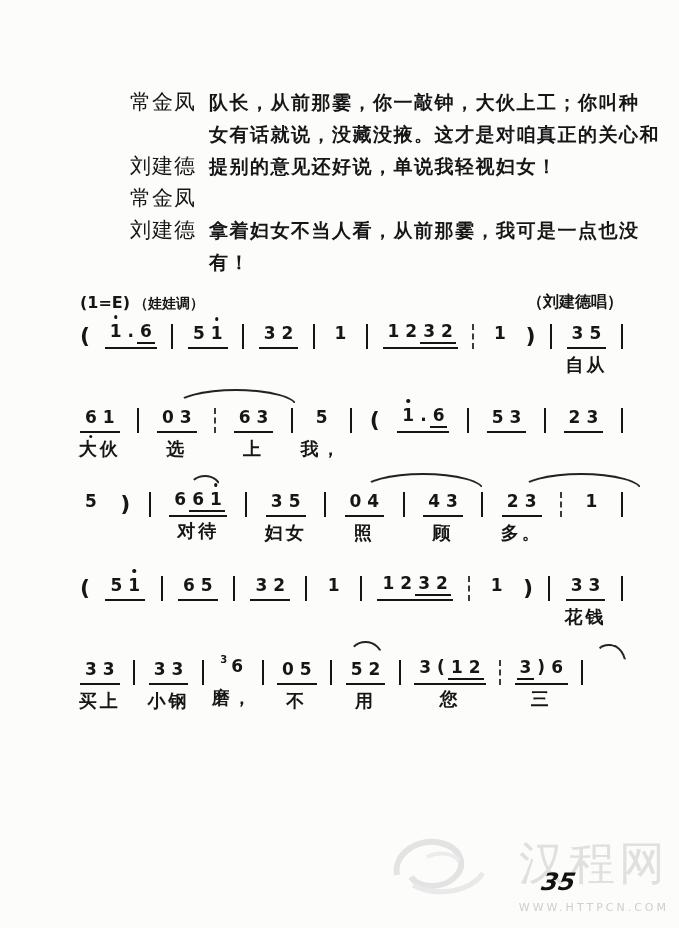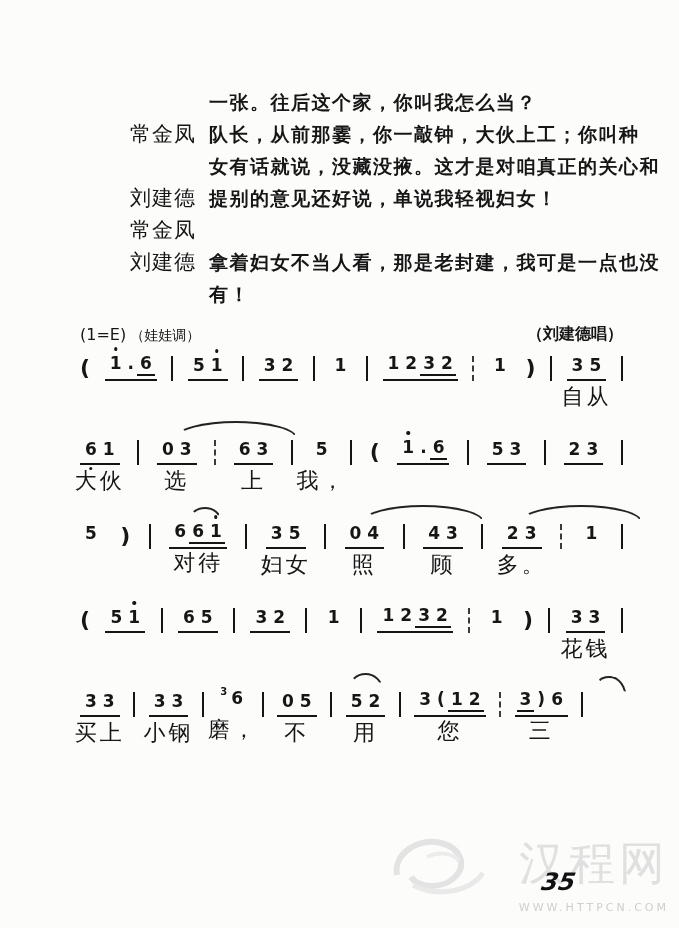--- a/index.html
+++ b/index.html
@@ -9,21 +9,21 @@
   }
   
   .dialogue{padding:86px 50px 0 86px;}
   .speech{display:flex;}
   .speaker{width:79px;flex:none;font-weight:normal;font-size:21px;line-height:32px;letter-spacing:1px;margin-left:44px;}
   .lines{flex:1;}
   .dline{font-size:19px;line-height:32px;letter-spacing:1.5px;font-weight:bold;white-space:nowrap;}
   
   .music{padding:14px 56px 0 80px;position:relative;z-index:1;}
   .score-header{display:flex;justify-content:space-between;align-items:flex-end;margin-bottom:6px;}
-  .score-header .left{font-size:16px;font-weight:normal;}
+  .score-header .left{font-size:16px;font-weight:bold;}
   .tune{font-size:14px;margin-left:4px;}
   .singer{font-size:16px;font-weight:bold;}
   .sys{display:flex;justify-content:space-between;align-items:flex-end;height:30px;margin-bottom:54px;position:relative;}
   .note{position:relative;display:inline-block;font-weight:bold;font-size:17px;line-height:22px;
         border-bottom:2px solid transparent;padding:0 2px 3px 2px;white-space:nowrap;}
   .note.u1{border-bottom-color:#151515;}
   .ch{position:relative;display:inline-block;padding:0 3px;}
   .ch.u2{border-bottom:2px solid #151515;}
   .ch.hi::before{content:"";position:absolute;width:3.5px;height:3.5px;background:#151515;border-radius:50%;
                  top:-5px;left:50%;transform:translateX(-50%);}
@@ -36,61 +36,55 @@
   .arc{position:absolute;height:13px;border:2px solid transparent;border-top-color:#222;
        border-radius:50% 50% 0 0 / 100% 100% 0 0;top:-17px;}
   .arc-wide{left:45%;width:118px;}
   .arc-self{left:2px;right:2px;}
   .arc-small{left:34%;width:28px;top:-13px;height:9px;}
   .tiefrag{position:relative;width:26px;height:25px;}
   .tiefrag::before{content:"";position:absolute;width:34px;height:20px;left:-6px;top:-16px;
        border:2px solid transparent;border-top-color:#222;border-radius:50% 50% 0 0 / 100% 100% 0 0;
        transform:rotate(14deg);}
   .lyric{position:absolute;top:32px;left:50%;transform:translateX(-50%);
-         font-size:22px;font-weight:normal;letter-spacing:3px;white-space:nowrap;}
+         font-size:18px;font-weight:bold;letter-spacing:3px;white-space:nowrap;}
   
   .watermark{position:absolute;right:10px;bottom:14px;text-align:right;z-index:0;color:#dcdcdc;}
   .wm-row{display:flex;align-items:center;justify-content:flex-end;}
   .wm-cn{font-size:46px;font-weight:normal;letter-spacing:4px;color:#e0e0e0;line-height:48px;margin-left:20px;}
   .wm-url{font-size:11px;letter-spacing:3px;color:#cfcfcf;font-weight:normal;margin-top:2px;}
   .pagenum{position:absolute;right:104px;bottom:32px;font-size:24px;font-weight:bold;
            font-style:italic;transform:skewX(-10deg);z-index:2;color:#111;}
 </style>
 </head>
 <body>
 
 <div class="page">
 
   <div class="dialogue" id="dialogue">
       <div class="speech">
-        <span class="speaker"></span>
-        <div class="lines">
-          <div class="dline">一张。往后这个家，你叫我怎么当？</div>
-        </div>
-      </div>
-      <div class="speech">
         <span class="speaker">常金凤</span>
         <div class="lines">
           <div class="dline">队长，从前那霎，你一敲钟，大伙上工；你叫种</div>
           <div class="dline">女有话就说，没藏没掖。这才是对咱真正的关心和</div>
         </div>
       </div>
       <div class="speech">
         <span class="speaker">刘建德</span>
         <div class="lines">
           <div class="dline">提别的意见还好说，单说我轻视妇女！</div>
         </div>
       </div>
       <div class="speech">
         <span class="speaker">常金凤</span>
       </div>
       <div class="speech">
         <span class="speaker">刘建德</span>
         <div class="lines">
-          <div class="dline">拿着妇女不当人看，那是老封建，我可是一点也没</div>
+          <div class="dline">拿着妇女不当人看，从前那霎，我可是一点也没</div>
           <div class="dline">有！</div>
         </div>
       </div>
     </div>
 
   <div class="music">
     <div class="score-header">
       <span class="left">
         <span>(1=E)</span><span class="tune">（娃娃调）</span>
       </span>

